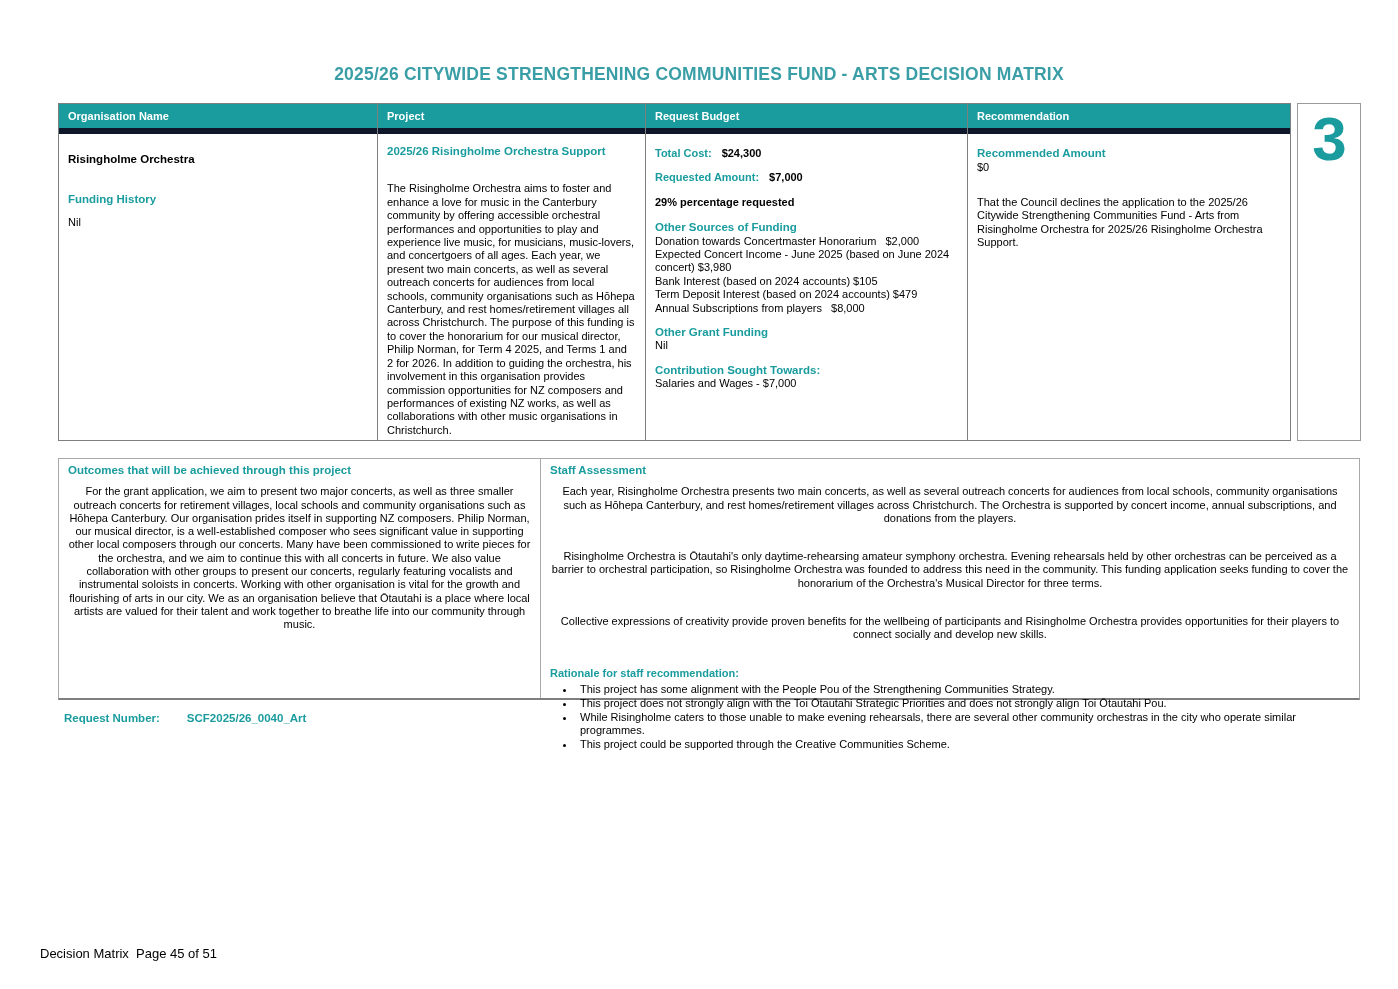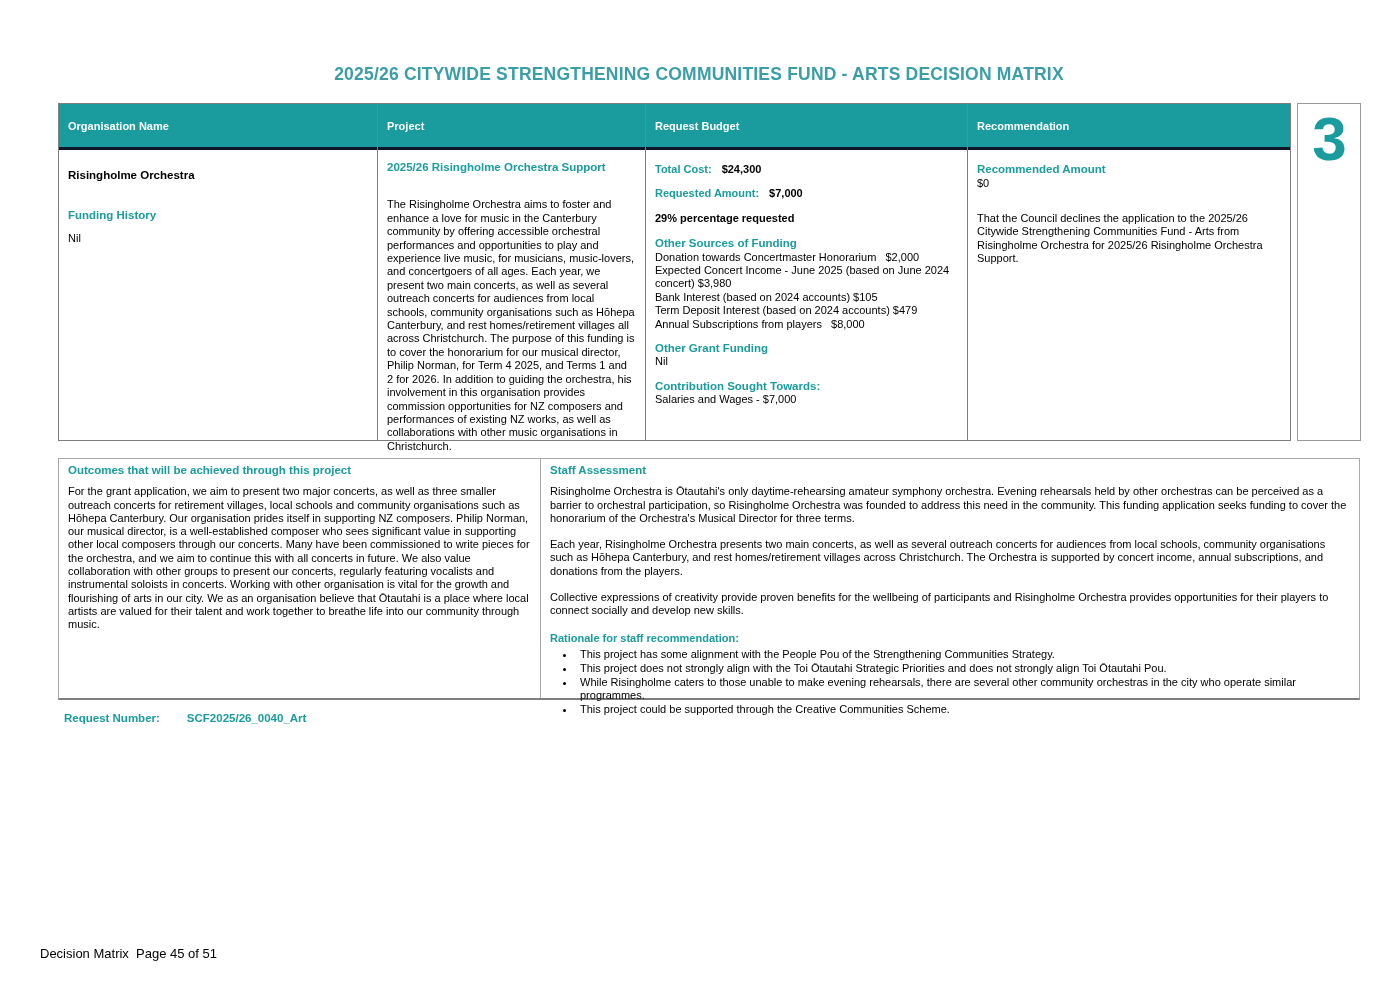--- a/index.html
+++ b/index.html
@@ -35,29 +35,29 @@
     display: flex;
     border: 1px solid #7f7f7f;
   }
   .col { border-right: 1px solid #7f7f7f; display: flex; flex-direction: column; }
   .col:last-child { border-right: none; }
   .col-org      { width: 319px; }
   .col-project  { width: 268px; }
   .col-budget   { width: 322px; }
   .col-rec      { flex: 1; }
   .col-header {
-    height: 46px;
+    height: 30px;
     background: #1a9c9e;
     color: #ffffff;
     font-size: 11px;
     font-weight: bold;
     display: flex;
     align-items: center;
     padding: 0 9px;
-    border-bottom: 3px solid #0f172a;
+    border-bottom: 6px solid #0f172a;
     flex: none;
   }
   .col-body {
     flex: 1;
     padding: 13px 9px 10px 9px;
     font-size: 11px;
     line-height: 13.4px;
   }
   .teal-label { color: #1a9c9e; font-weight: bold; }
   .org-name { font-weight: bold; font-size: 11.5px; margin-top: 6px; }
@@ -102,21 +102,21 @@
     display: flex;
     border-top: 1px solid #a9a9a9;
     border-left: 1px solid #a9a9a9;
     border-right: 1px solid #a9a9a9;
     border-bottom: 2px solid #7f7f7f;
   }
   .box { padding: 5px 9px; font-size: 11px; line-height: 13.3px; }
   .box-outcomes { width: 482px; border-right: 1px solid #a9a9a9; }
   .box-staff { flex: 1; }
   .box-title { font-size: 11.5px; margin-bottom: 8px; }
-  .box p { margin-bottom: 13px; }
+  .box p { margin-bottom: 25px; text-align: center; }
   .rationale-label { margin-top: 14px; margin-bottom: 3px; }
   .rationale-list { list-style: disc; margin-left: 26px; }
   .rationale-list li { padding-left: 4px; margin-bottom: 0.5px; }
   
   .request-number {
     position: absolute;
     left: 64px;
     top: 712px;
     font-size: 11.5px;
     font-weight: bold;
@@ -197,22 +197,22 @@
     <div class="score-num">3</div>
   </div>
 
   <div class="lower">
     <div class="box box-outcomes">
       <div class="box-title teal-label">Outcomes that will be achieved through this project</div>
       <p>For the grant application, we aim to present two major concerts, as well as three smaller outreach concerts for retirement villages, local schools and community organisations such as Hōhepa Canterbury. Our organisation prides itself in supporting NZ composers. Philip Norman, our musical director, is a well-established composer who sees significant value in supporting other local composers through our concerts. Many have been commissioned to write pieces for the orchestra, and we aim to continue this with all concerts in future. We also value collaboration with other groups to present our concerts, regularly featuring vocalists and instrumental soloists in concerts. Working with other organisation is vital for the growth and flourishing of arts in our city. We as an organisation believe that Ōtautahi is a place where local artists are valued for their talent and work together to breathe life into our community through music.</p>
     </div>
     <div class="box box-staff">
       <div class="box-title teal-label">Staff Assessment</div>
+      <p>Each year, Risingholme Orchestra presents two main concerts, as well as several outreach concerts for audiences from local schools, community organisations such as Hōhepa Canterbury, and rest homes/retirement villages across Christchurch. The Orchestra is supported by concert income, annual subscriptions, and donations from the players.</p>
       <p>Risingholme Orchestra is Ōtautahi's only daytime-rehearsing amateur symphony orchestra. Evening rehearsals held by other orchestras can be perceived as a barrier to orchestral participation, so Risingholme Orchestra was founded to address this need in the community. This funding application seeks funding to cover the honorarium of the Orchestra's Musical Director for three terms.</p>
-      <p>Each year, Risingholme Orchestra presents two main concerts, as well as several outreach concerts for audiences from local schools, community organisations such as Hōhepa Canterbury, and rest homes/retirement villages across Christchurch. The Orchestra is supported by concert income, annual subscriptions, and donations from the players.</p>
       <p>Collective expressions of creativity provide proven benefits for the wellbeing of participants and Risingholme Orchestra provides opportunities for their players to connect socially and develop new skills.</p>
       <div class="rationale-label teal-label">Rationale for staff recommendation:</div>
       <ul class="rationale-list">
         <li>This project has some alignment with the People Pou of the Strengthening Communities Strategy.</li>
         <li>This project does not strongly align with the Toi Ōtautahi Strategic Priorities and does not strongly align Toi Ōtautahi Pou.</li>
         <li>While Risingholme caters to those unable to make evening rehearsals, there are several other community orchestras in the city who operate similar programmes.</li>
         <li>This project could be supported through the Creative Communities Scheme.</li>
       </ul>
     </div>
   </div>

